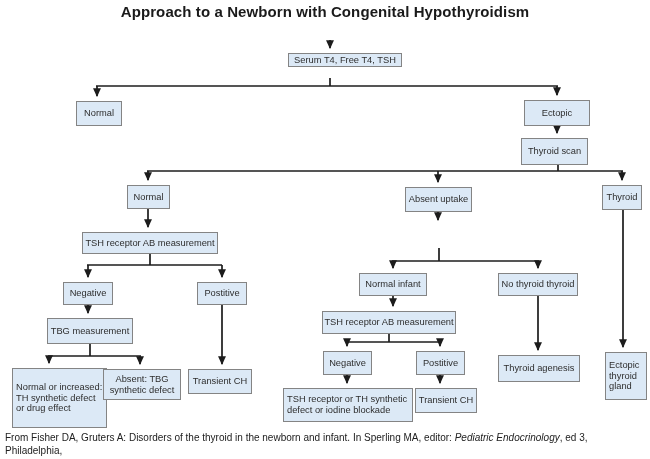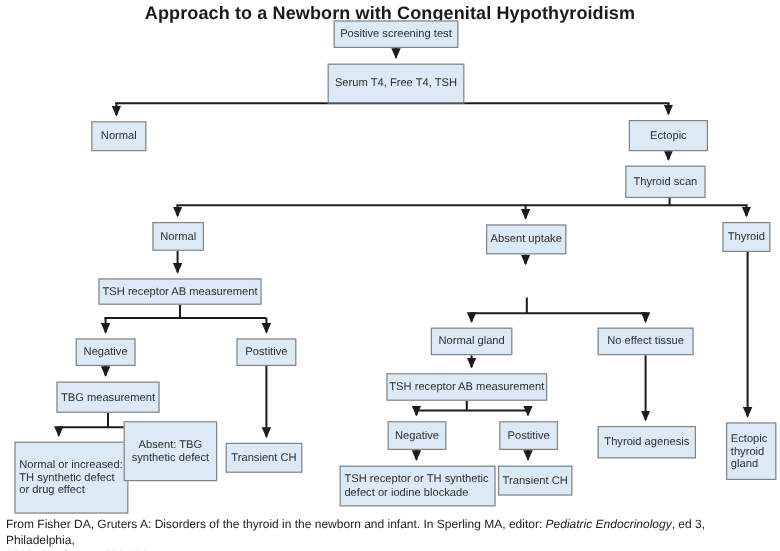--- a/index.html
+++ b/index.html
@@ -97,23 +97,22 @@
     <path class="c" marker-end="url(#arrow)" d="M538,261 L538,268"></path>
     <path class="c" marker-end="url(#arrow)" d="M393,296 L393,306"></path>
     <path class="c" marker-end="url(#arrow)" d="M347,342 L347,346"></path>
     <path class="c" marker-end="url(#arrow)" d="M440,342 L440,346"></path>
     <path class="c" marker-end="url(#arrow)" d="M347,375 L347,383"></path>
     <path class="c" marker-end="url(#arrow)" d="M440,375 L440,383"></path>
     <path class="c" marker-end="url(#arrow)" d="M538,296 L538,350"></path>
     <path class="c" marker-end="url(#arrow)" d="M623,210 L623,347"></path>
   </svg>
 
-  <div class="node" style="left:278px;top:17px;width:104px;height:23px">Positive screening test</div>
 
-  <div class="node" style="left:273px;top:53px;width:114px;height:33px">Serum T4, Free T4, TSH</div>
+  <div class="node" style="left:288px;top:53px;width:114px;height:14px">Serum T4, Free T4, TSH</div>
 
   <div class="node" style="left:76px;top:101px;width:46px;height:25px">Normal</div>
 
   <div class="node" style="left:524px;top:100px;width:66px;height:26px">Ectopic</div>
 
   <div class="node" style="left:521px;top:138px;width:67px;height:27px">Thyroid scan</div>
 
   <div class="node" style="left:127px;top:185px;width:43px;height:24px">Normal</div>
 
   <div class="node" style="left:405px;top:187px;width:67px;height:25px">Absent uptake</div>
@@ -122,35 +121,35 @@
 
   <div class="node" style="left:82px;top:232px;width:136px;height:22px">TSH receptor AB measurement</div>
 
 
   <div class="node" style="left:63px;top:282px;width:50px;height:23px">Negative</div>
 
   <div class="node" style="left:197px;top:282px;width:50px;height:23px">Postitive</div>
 
   <div class="node" style="left:47px;top:318px;width:86px;height:26px">TBG measurement</div>
 
-  <div class="node" style="left:359px;top:273px;width:68px;height:23px">Normal gland</div>
+  <div class="node" style="left:359px;top:273px;width:68px;height:23px">Normal infant</div>
 
-  <div class="node" style="left:498px;top:273px;width:80px;height:23px">No effect tissue</div>
+  <div class="node" style="left:498px;top:273px;width:80px;height:23px">No thyroid thyroid</div>
 
   <div class="node" style="left:322px;top:311px;width:134px;height:23px">TSH receptor AB measurement</div>
 
   <div class="node" style="left:323px;top:351px;width:49px;height:24px">Negative</div>
 
   <div class="node" style="left:416px;top:351px;width:49px;height:24px">Postitive</div>
 
   <div class="node" style="left:498px;top:355px;width:82px;height:27px">Thyroid agenesis</div>
 
   <div class="node wrap-left" style="left:12px;top:368px;width:95px;height:60px">Normal or increased: TH synthetic defect or drug effect</div>
 
-  <div class="node wrap-center" style="left:103px;top:351px;width:78px;height:50px">Absent: TBG synthetic defect</div>
+  <div class="node wrap-center" style="left:103px;top:369px;width:78px;height:31px">Absent: TBG synthetic defect</div>
 
   <div class="node" style="left:188px;top:369px;width:64px;height:25px">Transient CH</div>
 
   <div class="node wrap-left" style="left:283px;top:388px;width:130px;height:34px">TSH receptor or TH synthetic defect or iodine blockade</div>
 
   <div class="node" style="left:415px;top:388px;width:62px;height:25px">Transient CH</div>
 
   <div class="node wrap-left" style="left:605px;top:352px;width:42px;height:48px">Ectopic thyroid gland</div>
 
   <div class="caption">

